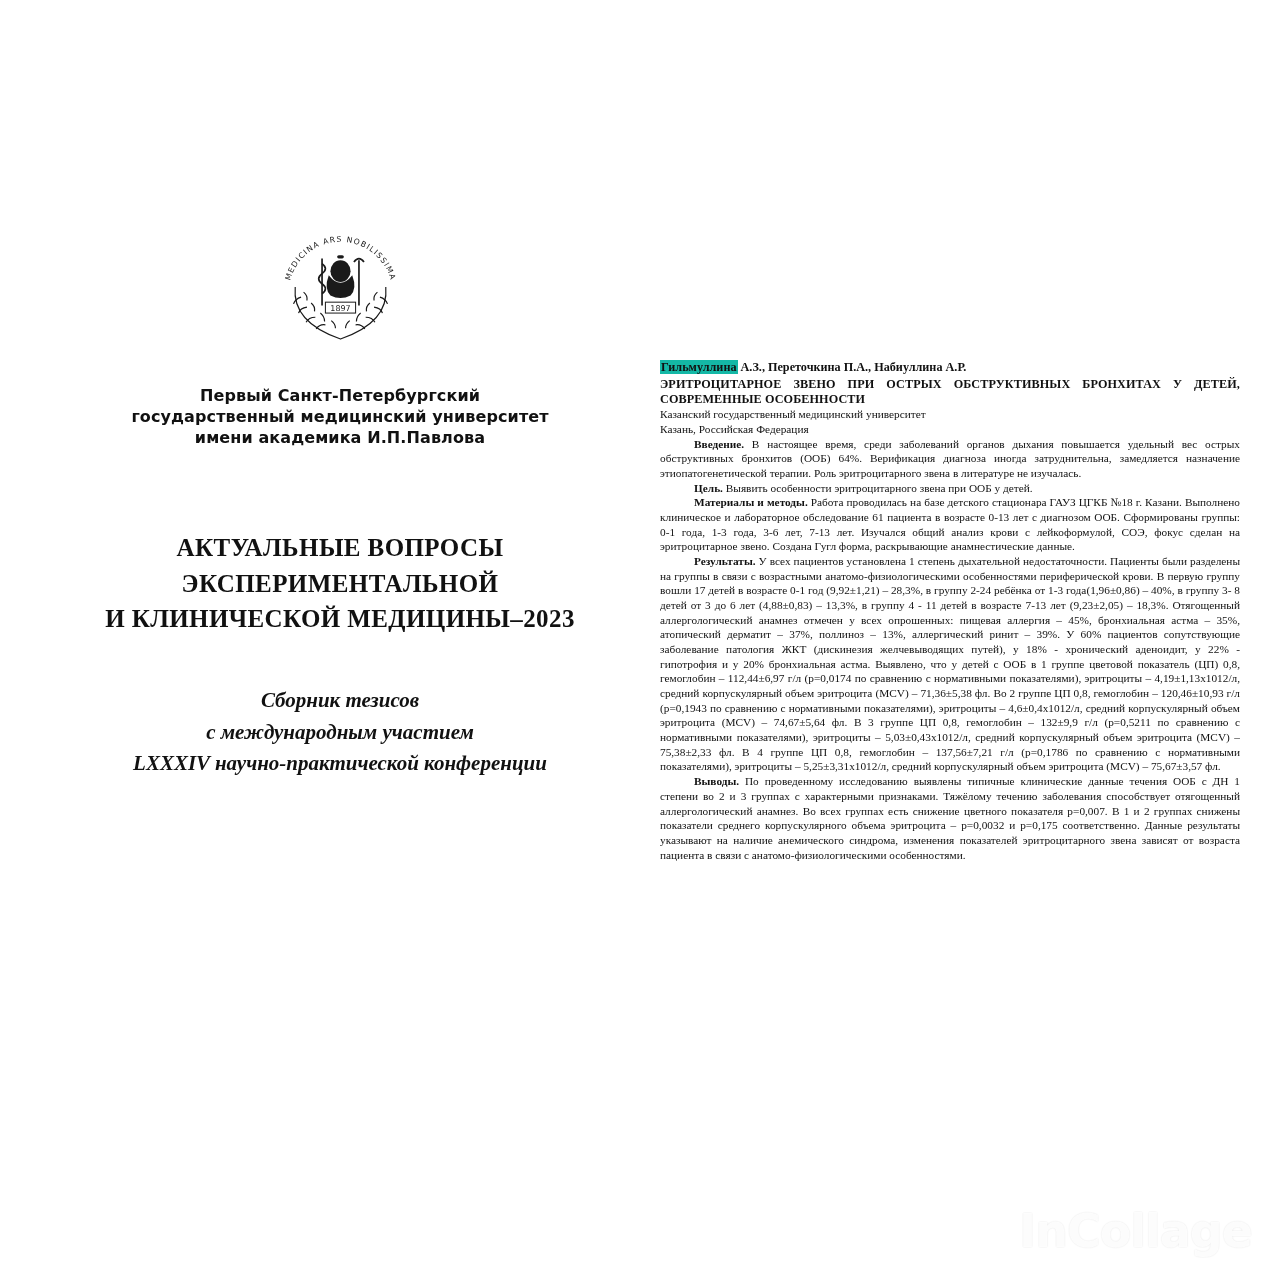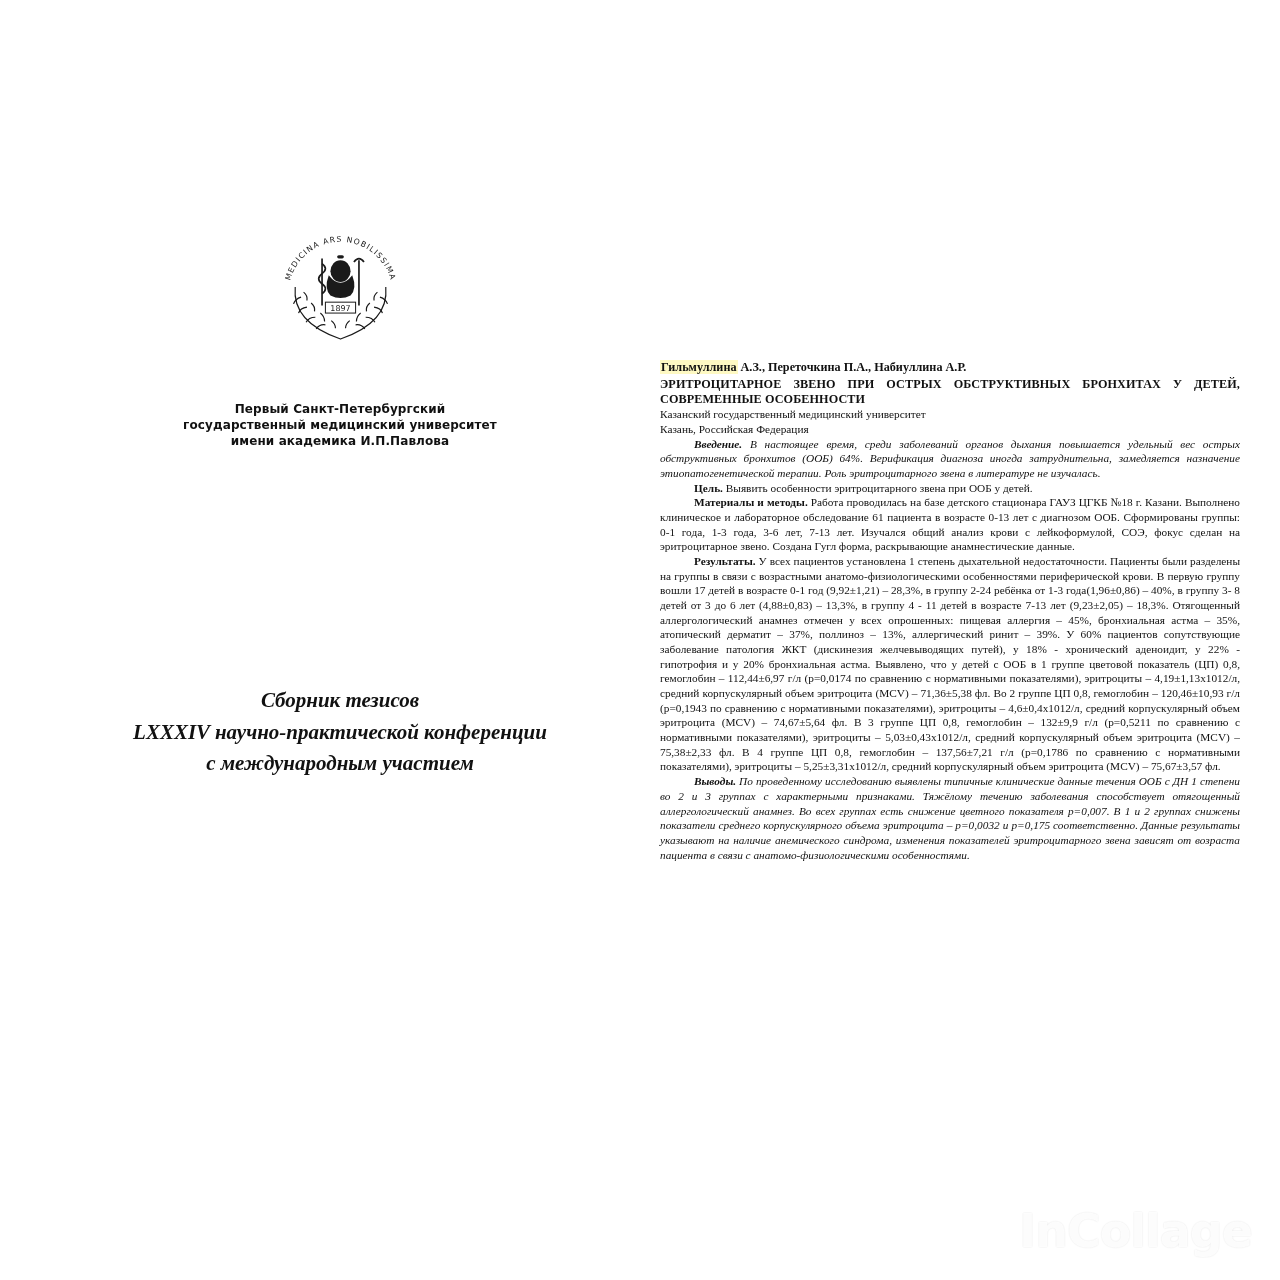--- a/index.html
+++ b/index.html
@@ -37,26 +37,26 @@
   .emblem {
     width: 135px;
     height: 130px;
     display: inline-block;
     position: relative;
   }
 
   .univ-name {
     position: absolute;
     left: 0;
-    top: 372px;
+    top: 355px;
     width: 600px;
     text-align: center;
     font-family: "DejaVu Sans", sans-serif;
     font-weight: bold;
-    font-size: 12px;
+    font-size: 16px;
     line-height: 1.32;
     color: #111;
     letter-spacing: 0.1px;
   }
 
   .main-title {
     position: absolute;
     left: 0;
     top: 500px;
     width: 600px;
@@ -115,21 +115,21 @@
     line-height: 1.30;
     text-align: justify;
     color: #111;
   }
   .abstract .authors {
     font-weight: bold;
     font-size: 12.2px;
     margin-bottom: 1px;
   }
   .hl {
-    background: #fef9c3;
+    background: #14b8a6;
     padding: 0 1px;
   }
   .abstract .art-title {
     font-weight: bold;
     font-size: 12.2px;
     line-height: 1.25;
     text-align: justify;
     letter-spacing: 0.1px;
   }
   .abstract .supervisor {
@@ -140,21 +140,20 @@
   .abstract .affil {
     font-size: 11.3px;
   }
   .abstract p.body {
     margin: 0;
     text-indent: 34px;
     text-align: justify;
   }
   .abstract .block {
     margin-top: 7px;
-    font-style: italic;
   }
   .lead {
     font-weight: bold;
   }
 
   
   .watermark {
     position: absolute;
     right: 28px;
     bottom: 22px;
@@ -211,25 +210,30 @@
       </svg>
     </div>
   </div>
 
   <div class="univ-name">
     <div>Первый Санкт-Петербургский</div>
     <div>государственный медицинский университет</div>
     <div>имени академика И.П.Павлова</div>
   </div>
 
+  <div class="main-title">
+    <div>АКТУАЛЬНЫЕ ВОПРОСЫ</div>
+    <div>ЭКСПЕРИМЕНТАЛЬНОЙ</div>
+    <div>И КЛИНИЧЕСКОЙ МЕДИЦИНЫ–2023</div>
+  </div>
 
   <div class="subtitle">
     <div>Сборник тезисов</div>
+    <div>с международным участием</div>
     <div>LXXXIV научно-практической конференции</div>
-    <div>с международным участием</div>
   </div>
 
 
 </div>
 
 <div class="abstract">
 
   <div class="authors"><span class="hl">Гильмуллина</span><span> А.З., Переточкина П.А., Набиуллина А.Р.</span></div>
 
   <div class="art-title">ЭРИТРОЦИТАРНОЕ ЗВЕНО ПРИ ОСТРЫХ ОБСТРУКТИВНЫХ БРОНХИТАХ У ДЕТЕЙ, СОВРЕМЕННЫЕ ОСОБЕННОСТИ</div>

